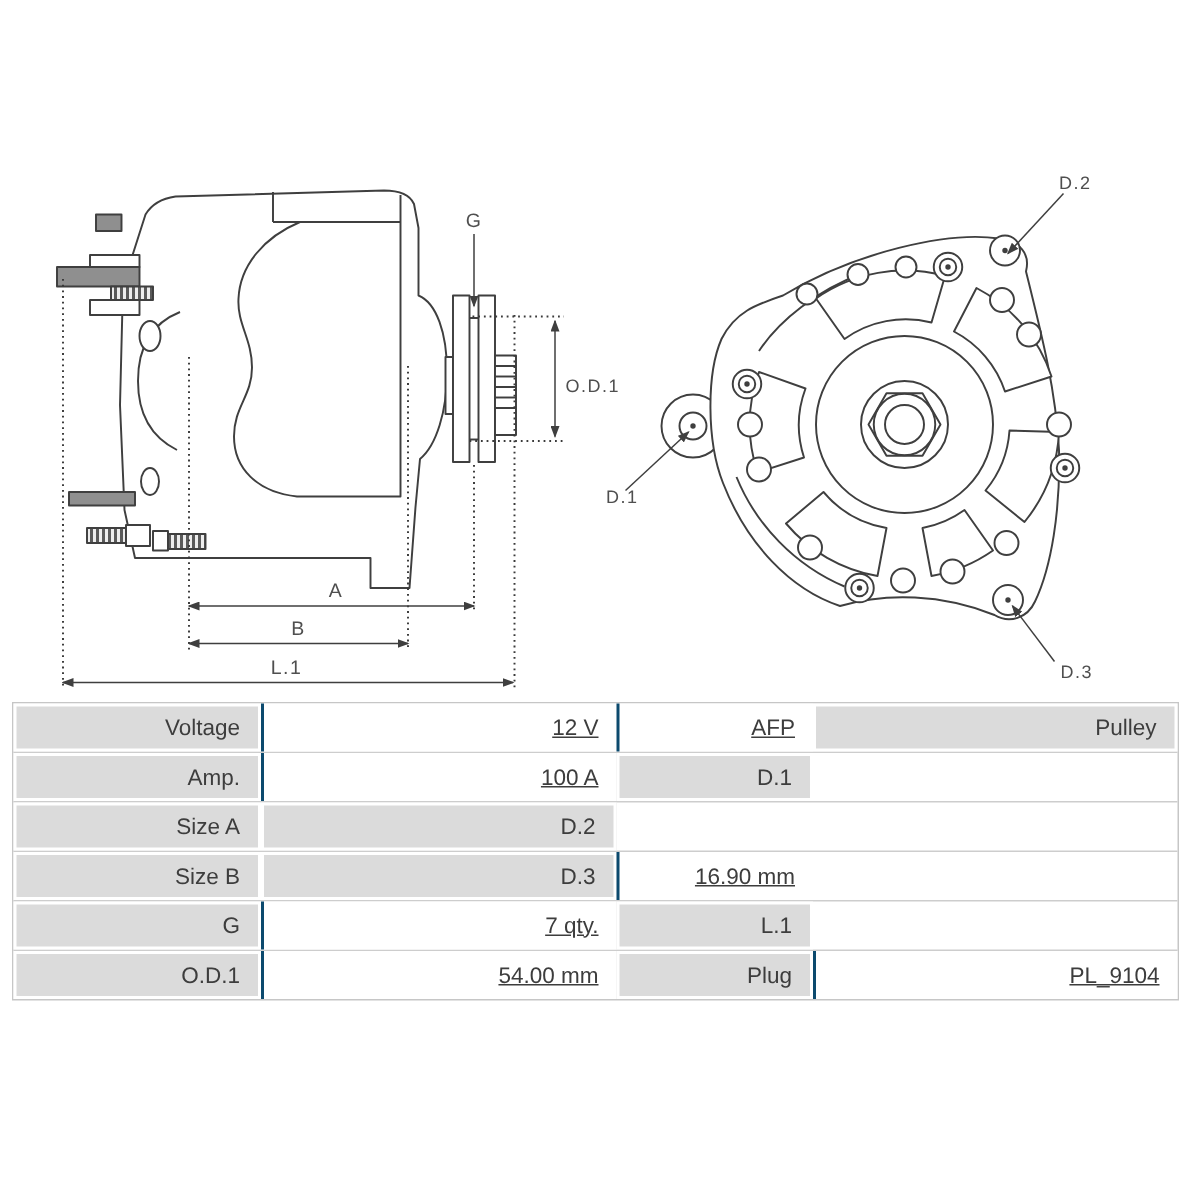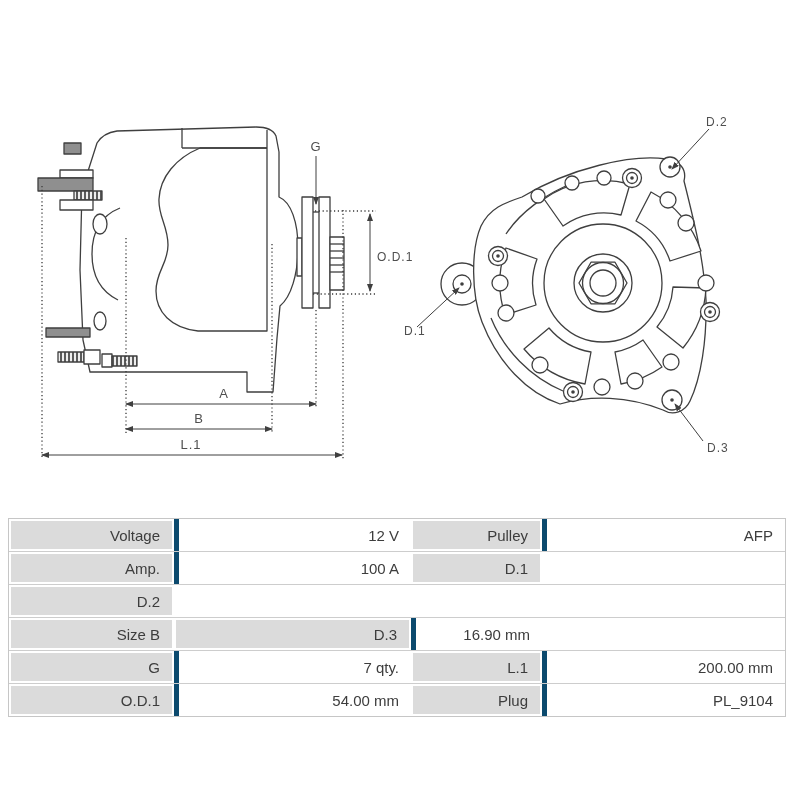--- a/index.html
+++ b/index.html
@@ -1,28 +1,28 @@
 <!DOCTYPE html>
 <html><head>
 <meta charset="utf-8">
 <style>
   html,body{margin:0;padding:0;background:#fff;}
   .page{position:relative;width:800px;height:800px;background:#ffffff;overflow:hidden;
         font-family:"Liberation Sans",sans-serif;}
   .drawing-wrap{position:absolute;left:0;top:0;width:800px;height:492px;}
   svg{display:block;}
   svg text{font-family:"Liberation Sans",sans-serif;fill:#4f4f4f;letter-spacing:1px;}
-  .spec-table{position:absolute;left:8px;top:518px;width:778px;border:1px solid #c6c6c6;
+  .spec-table{position:absolute;left:8px;top:468px;width:778px;border:1px solid #c6c6c6;
               box-sizing:border-box;background:#fff;}
   .t-row{display:grid;grid-template-columns:165px 237px 131px 1fr;border-bottom:1px solid #cdcdcd;}
   .t-row:last-child{border-bottom:none;}
   .t-cell{box-sizing:border-box;height:32px;display:flex;align-items:center;justify-content:flex-end;
           padding-right:12px;font-size:15px;color:#3d3d3d;background:#fff;overflow:hidden;}
   .t-cell.lbl{background:#dbdbdb;border:2px solid #ffffff;}
-  .t-cell.val{border-left:5px solid #0c4a6e;}
+  .t-cell.val{border-left:2px solid #0c4a6e;text-decoration:underline;}
 </style>
 </head>
 <body>
 
 <div class="page">
 
   <div class="drawing-wrap">
   <svg width="800" height="492" viewBox="0 0 800 492">
     <defs>
       <marker id="arr" markerWidth="8" markerHeight="6" refX="7" refY="3" orient="auto-start-reverse" markerUnits="userSpaceOnUse">
@@ -166,41 +166,41 @@
     <text x="706" y="126" font-size="12" text-anchor="start">D.2</text>
     <text x="404" y="335" font-size="12" text-anchor="start">D.1</text>
     <text x="707" y="452" font-size="12" text-anchor="start">D.3</text>
   </svg>
   </div>
 
   <div class="spec-table">
     <div class="t-row">
       <div class="t-cell lbl">Voltage</div>
       <div class="t-cell val">12 V</div>
+      <div class="t-cell val">AFP</div>
       <div class="t-cell lbl">Pulley</div>
-      <div class="t-cell val">AFP</div>
     </div>
     <div class="t-row">
       <div class="t-cell lbl">Amp.</div>
       <div class="t-cell val">100 A</div>
       <div class="t-cell lbl">D.1</div>
     </div>
     <div class="t-row">
+      <div class="t-cell lbl">Size A</div>
       <div class="t-cell lbl">D.2</div>
     </div>
     <div class="t-row">
       <div class="t-cell lbl">Size B</div>
       <div class="t-cell lbl">D.3</div>
       <div class="t-cell val">16.90 mm</div>
     </div>
     <div class="t-row">
       <div class="t-cell lbl">G</div>
       <div class="t-cell val">7 qty.</div>
       <div class="t-cell lbl">L.1</div>
-      <div class="t-cell val">200.00 mm</div>
     </div>
     <div class="t-row">
       <div class="t-cell lbl">O.D.1</div>
       <div class="t-cell val">54.00 mm</div>
       <div class="t-cell lbl">Plug</div>
       <div class="t-cell val">PL_9104</div>
     </div>
   </div>
 
 </div>

